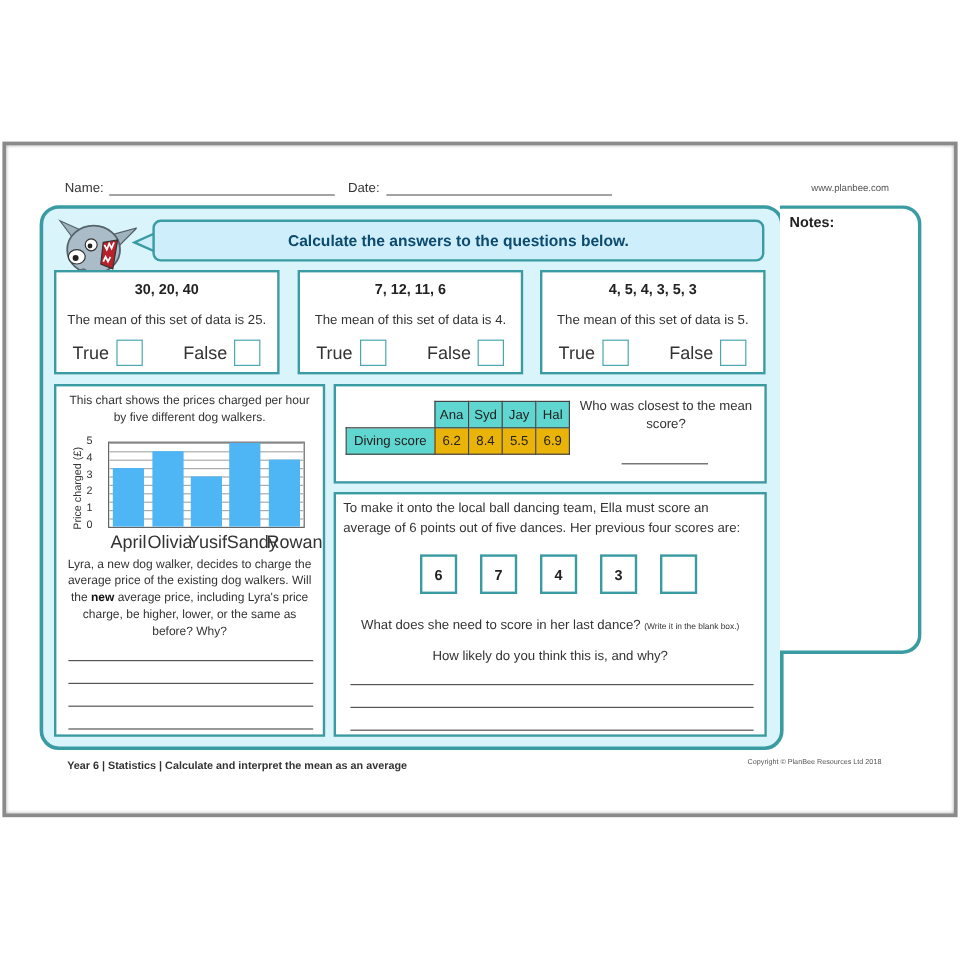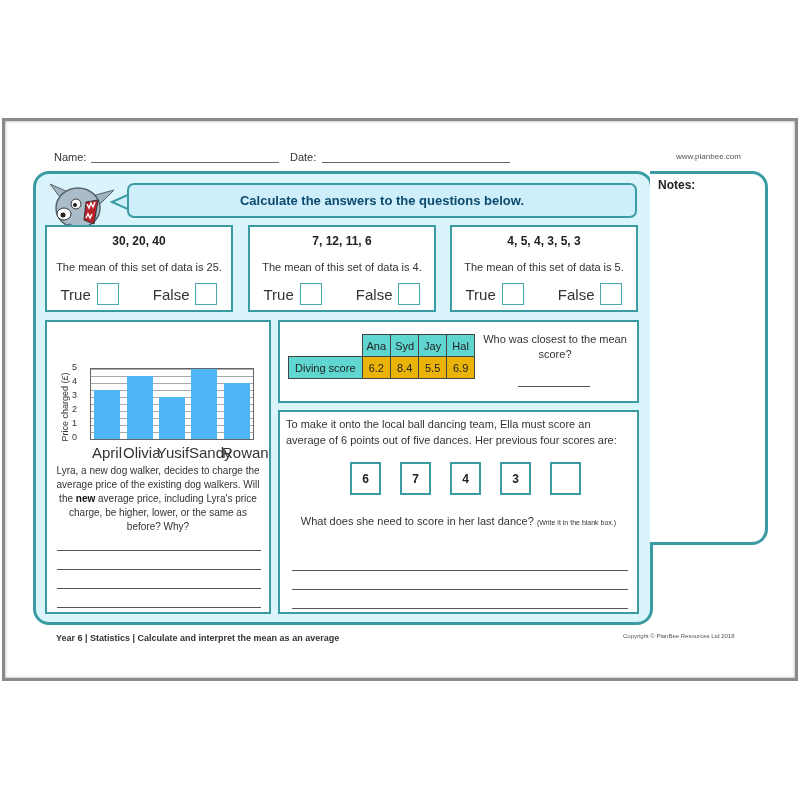--- a/index.html
+++ b/index.html
@@ -179,20 +179,21 @@
       </span>
     <span class="gap"></span>
     <span class="choice">
         <span>False</span>
         <span class="box"></span>
       </span>
   </div>
 </div>
 
 <div class="chart-card">
+  <div class="chart-intro">This chart shows the prices charged per hour by five different dog walkers.</div>
   <div class="chart-area">
     <div class="ylabel">Price charged (£)</div>
     <div class="ytick" style="top:0px;">5</div>
     <div class="ytick" style="top:14px;">4</div>
     <div class="ytick" style="top:28px;">3</div>
     <div class="ytick" style="top:42px;">2</div>
     <div class="ytick" style="top:56px;">1</div>
     <div class="ytick" style="top:70px;">0</div>
     <div class="plot" id="plot">
         <div class="gridline" style="top: 63px;"></div>
@@ -250,19 +251,20 @@
 <div class="dance-card">
   <div class="dance-intro">To make it onto the local ball dancing team, Ella must score an average of 6 points out of five dances. Her previous four scores are:</div>
   <div class="score-boxes">
     <div class="score-box">6</div>
     <div class="score-box">7</div>
     <div class="score-box">4</div>
     <div class="score-box">3</div>
     <div class="score-box"></div>
   </div>
   <div class="dance-q"><span>What does she need to score in her last dance?</span> <small>(Write it in the blank box.)</small></div>
+  <div class="dance-q2">How likely do you think this is, and why?</div>
   <div class="answer-line" style="left:12px; top:158px; width:336px;"></div>
   <div class="answer-line" style="left:12px; top:177px; width:336px;"></div>
   <div class="answer-line" style="left:12px; top:196px; width:336px;"></div>
 </div>
 
 <div class="footer-left">Year 6 | Statistics | Calculate and interpret the mean as an average</div>
 <div class="footer-right">Copyright © PlanBee Resources Ltd 2018</div>
 
 </body></html>

